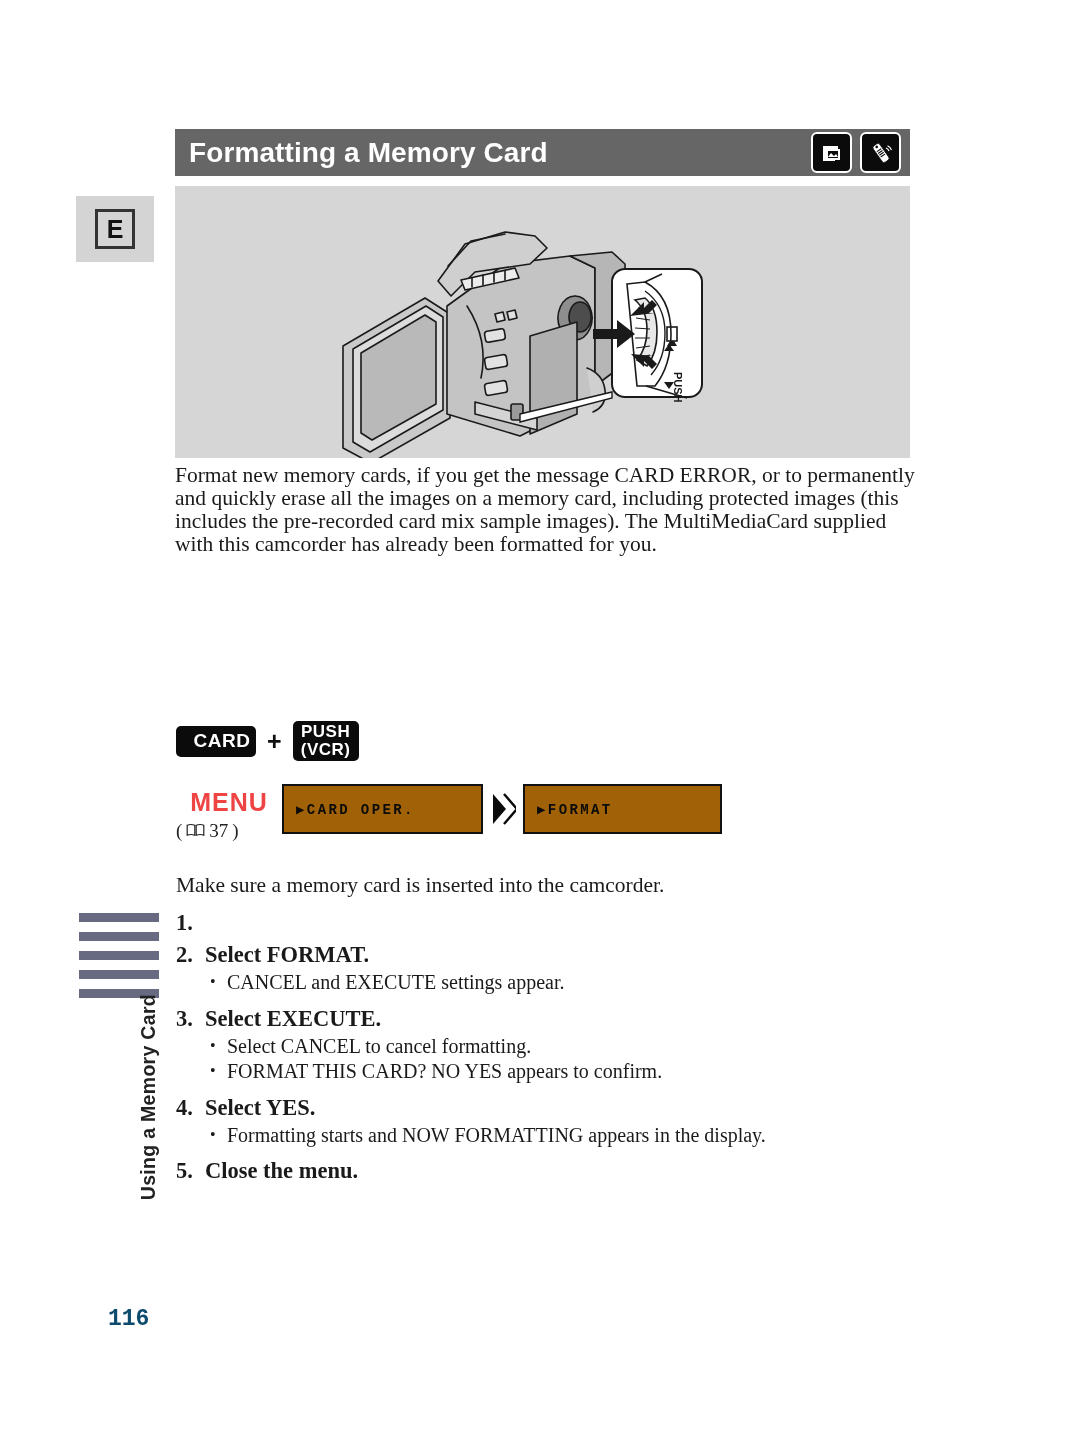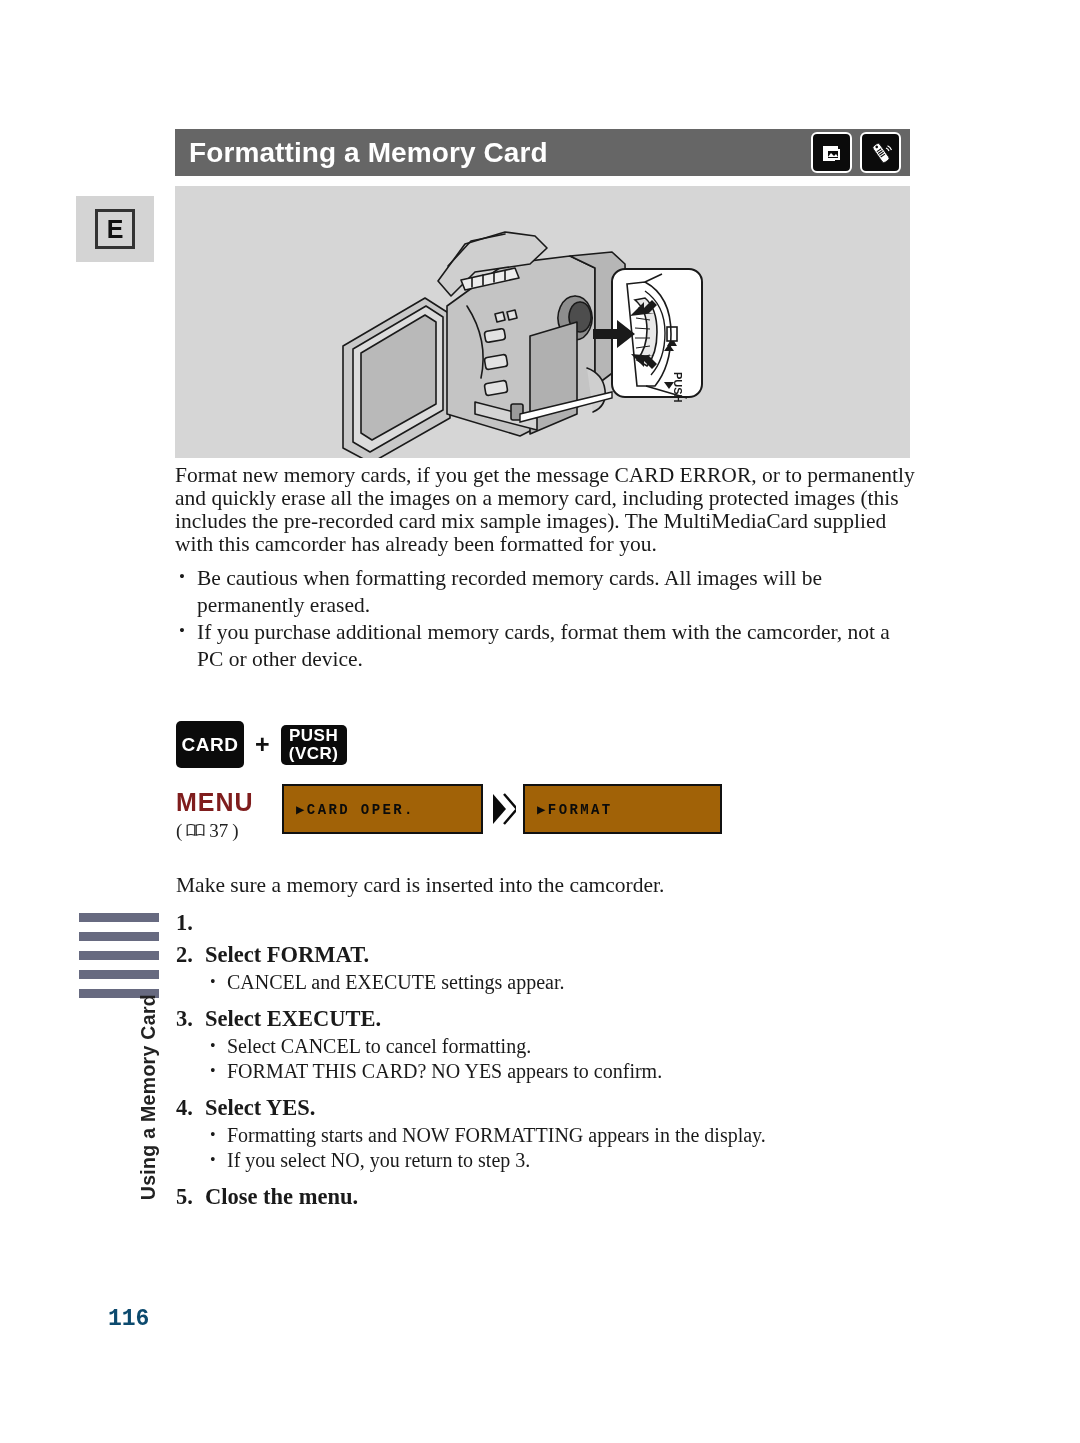--- a/index.html
+++ b/index.html
@@ -137,22 +137,23 @@
     font-weight: bold;
     border-radius: 5px;
     display: flex;
     flex-direction: column;
     align-items: center;
     justify-content: center;
     letter-spacing: 0.5px;
   }
   .key-card {
     width: 68px;
-    height: 47px;
+    height: 31px;
     font-size: 19px;
+    padding-left: 12px;
   }
   .key-play {
     width: 66px;
     height: 40px;
     font-size: 17px;
     line-height: 18px;
   }
   .plus-sign {
     font-family: "Liberation Sans", sans-serif;
     font-weight: bold;
@@ -170,21 +171,22 @@
   }
   .menu-label-wrap {
     width: 106px;
     padding-top: 4px;
   }
   .menu-label {
     font-family: "Liberation Sans", sans-serif;
     font-weight: bold;
     font-size: 25px;
     letter-spacing: 1px;
-    color: #7f1d1d;
+    color: #ef4444;
+    text-align: center;
   }
   .menu-ref {
     font-size: 19px;
     margin-top: 3px;
     display: flex;
     align-items: center;
     gap: 4px;
     color: #222;
   }
   .lcd-box {
@@ -396,24 +398,20 @@
       <text x="499" y="186" transform="rotate(90 499 186)" font-family="Liberation Sans, sans-serif" font-size="11" font-weight="bold" fill="#1a1a1a">PUSH</text>
       <path d="M489 165 l5 -7 l5 7 Z" fill="#1a1a1a"></path>
       <path d="M489 196 l5 7 l5 -7 Z" fill="#1a1a1a"></path>
       <path d="M487 88 L470 96 M471 200 L512 212" stroke="#1a1a1a" stroke-width="1.6" fill="none"></path>
     </g>
   </svg>
 </div>
 
 <div class="body-col">
   <p class="para">Format new memory cards, if you get the message CARD ERROR, or to permanently and quickly erase all the images on a memory card, including protected images (this includes the pre-recorded card mix sample images). The MultiMediaCard supplied with this camcorder has already been formatted for you.</p>
-  <ul class="bullets">
-    <li>Be cautious when formatting recorded memory cards. All images will be permanently erased.</li>
-    <li>If you purchase additional memory cards, format them with the camcorder, not a PC or other device.</li>
-  </ul>
 </div>
 
 <div class="btn-row">
   <div class="key-btn key-card">CARD</div>
   <div class="plus-sign">+</div>
   <div class="key-btn key-play">
     <span>PUSH</span>
     <span>(VCR)</span>
   </div>
 </div>
@@ -473,21 +471,20 @@
     <li>Select CANCEL to cancel formatting.</li>
     <li>FORMAT THIS CARD? NO YES appears to confirm.</li>
   </ul>
 
   <div class="step">
     <span class="step-num">4.</span>
     <span>Select YES.</span>
   </div>
   <ul class="sub-bullets">
     <li>Formatting starts and NOW FORMATTING appears in the display.</li>
-    <li>If you select NO, you return to step 3.</li>
   </ul>
 
   <div class="step">
     <span class="step-num">5.</span>
     <span>Close the menu.</span>
   </div>
 </div>
 
 <div class="side-bars">
   <div class="bar"></div>

